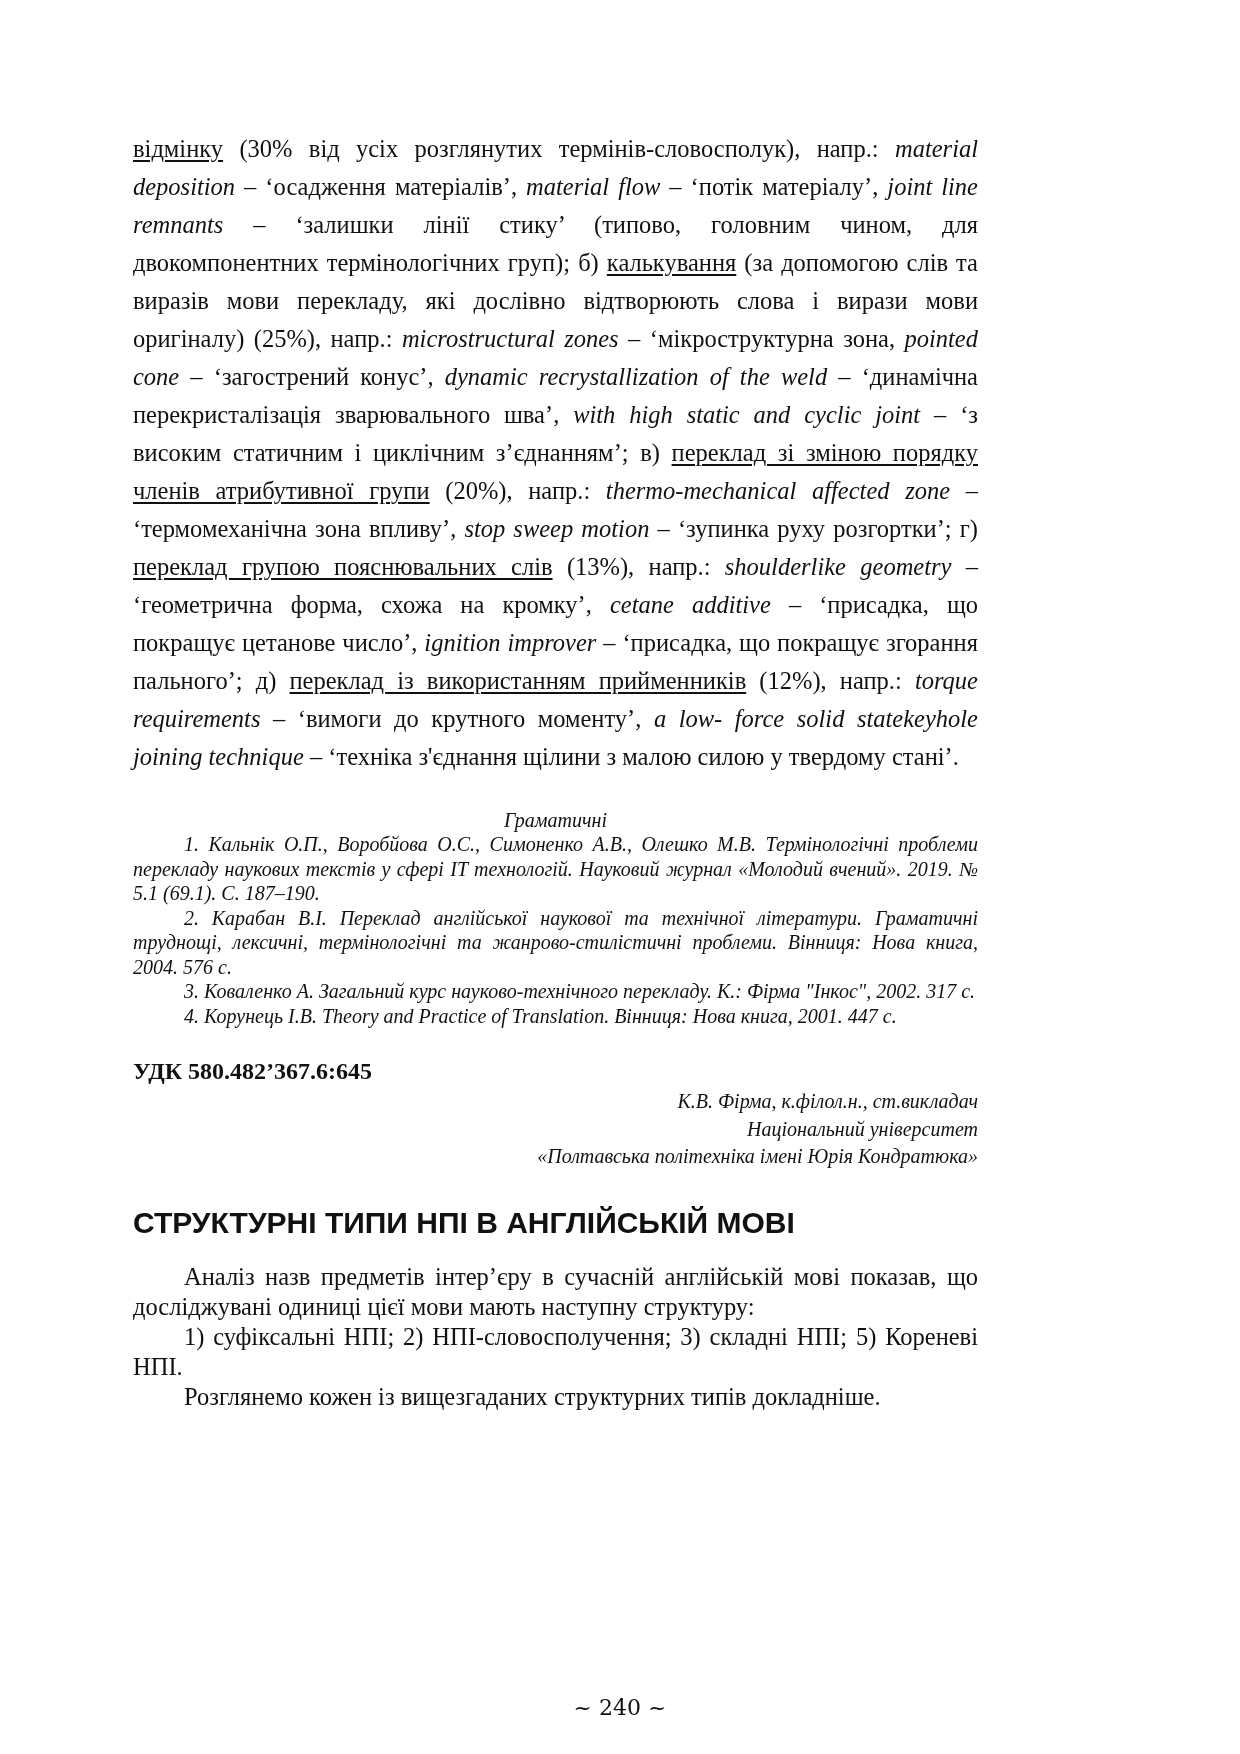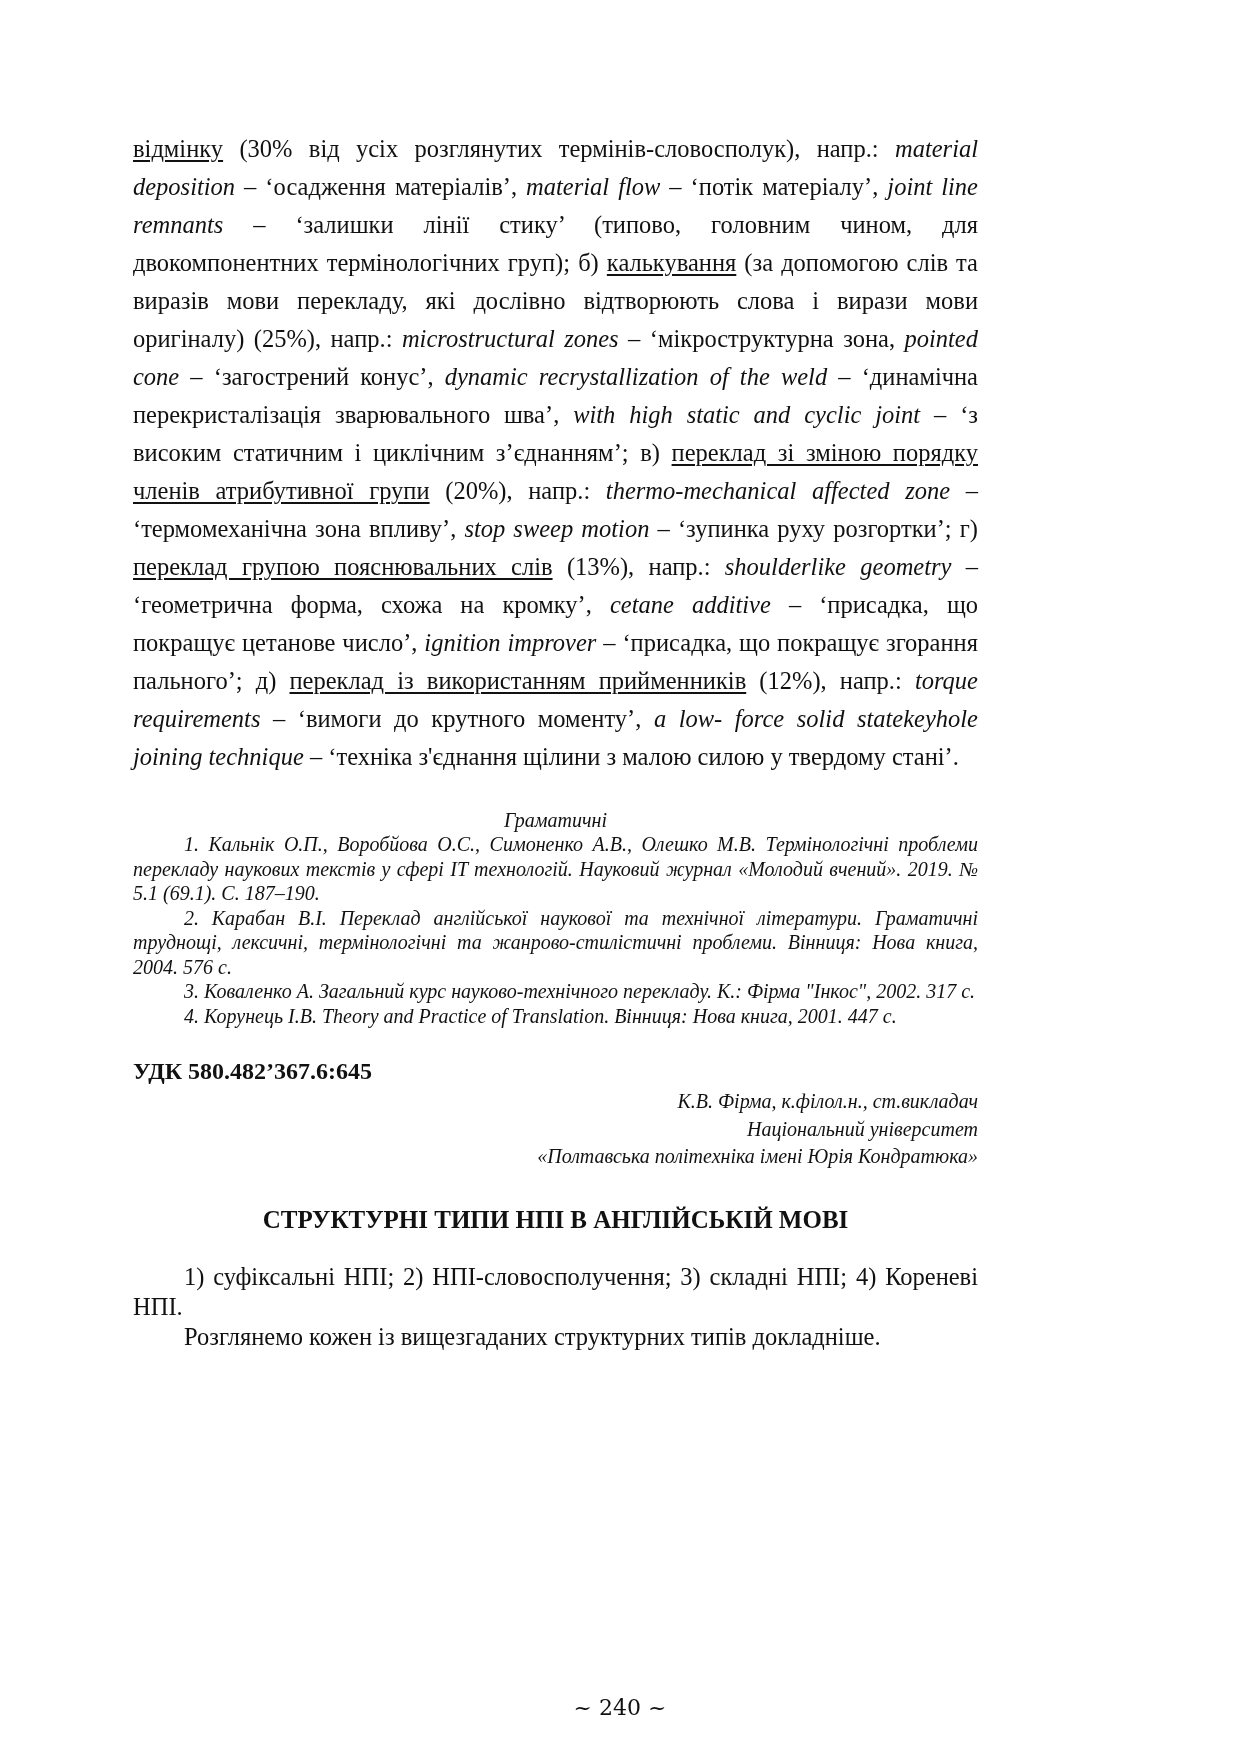--- a/index.html
+++ b/index.html
@@ -7,21 +7,21 @@
   .page { position: absolute; left: 133px; top: 130px; width: 845px; font-family: "Liberation Serif", serif; }
   .body-text { font-size: 24.5px; line-height: 38px; text-align: justify; margin: 0; }
   .body-text i { font-style: italic; }
   .u { text-decoration: underline; text-underline-offset: 3px; text-decoration-thickness: 1.5px; }
   .lit-title { font-size: 20px; font-style: italic; text-align: center; margin: 32px 0 0 0; line-height: 24px; }
   .refs { font-size: 20px; font-style: italic; line-height: 24.5px; text-align: justify; margin: 0; }
   .refs p { margin: 0; text-indent: 51px; }
   .udk { position: absolute; left: 133px; top: 1058px; font-family: "Liberation Serif", serif; font-weight: bold; font-size: 24px; }
   .authors { position: absolute; right: 262px; top: 1088px; font-family: "Liberation Serif", serif; font-style: italic; font-size: 20px; line-height: 27.5px; text-align: right; }
   .authors div { white-space: nowrap; }
-  .title { position: absolute; left: 133px; width: 845px; top: 1206px; font-family: Liberation Serif, serif; font-weight: bold; font-size: 25px; text-align: center; letter-spacing: 0px; }
+  .title { position: absolute; left: 133px; width: 845px; top: 1206px; font-family: Liberation Sans, sans-serif; font-weight: bold; font-size: 30px; text-align: left; letter-spacing: 0px; }
   .section2 { position: absolute; left: 133px; width: 845px; top: 1262px; font-family: "Liberation Serif", serif; font-size: 24.5px; line-height: 30px; text-align: justify; }
   .section2 p { margin: 0; text-indent: 51px; }
   .pagenum { position: absolute; left: 0; width: 1240px; top: 1695px; text-align: center; font-family: "DejaVu Serif", serif; font-size: 22px; }
 </style>
 </head>
 <body>
 
 <div class="page">
   <p class="body-text">
     <span class="u">відмінку</span><span> (30% від усіх розглянутих термінів-словосполук), напр.: </span><i>material deposition</i><span> – ‘осадження матеріалів’, </span><i>material flow</i><span> – ‘потік матеріалу’, </span><i>joint line remnants</i><span> – ‘залишки лінії стику’ (типово, головним чином, для двокомпонентних термінологічних груп); б) </span><span class="u">калькування</span><span> (за допомогою слів та виразів мови перекладу, які дослівно відтворюють слова і вирази мови оригіналу) (25%), напр.: </span><i>microstructural zones</i><span> – ‘мікроструктурна зона, </span><i>pointed cone</i><span> – ‘загострений конус’, </span><i>dynamic recrystallization of the weld</i><span> – ‘динамічна перекристалізація зварювального шва’, </span><i>with high static and cyclic joint</i><span> – ‘з високим статичним і циклічним з’єднанням’; в) </span><span class="u">переклад зі зміною порядку членів атрибутивної групи</span><span> (20%), напр.: </span><i>thermo-mechanical affected zone</i><span> – ‘термомеханічна зона впливу’, </span><i>stop sweep motion</i><span> – ‘зупинка руху розгортки’; г) </span><span class="u">переклад групою пояснювальних слів</span><span> (13%), напр.: </span><i>shoulderlike geometry</i><span> – ‘геометрична форма, схожа на кромку’, </span><i>cetane additive</i><span> – ‘присадка, що покращує цетанове число’, </span><i>ignition improver</i><span> – ‘присадка, що покращує згорання пального’; д) </span><span class="u">переклад із використанням прийменників</span><span> (12%), напр.: </span><i>torque requirements</i><span> – ‘вимоги до крутного моменту’, </span><i>a low- force solid statekeyhole joining technique</i><span> – ‘техніка з'єднання щілини з малою силою у твердому стані’.</span>
@@ -40,17 +40,18 @@
 
 <div class="authors">
   <div>К.В. Фірма, к.філол.н., ст.викладач</div>
   <div>Національний університет</div>
   <div>«Полтавська політехніка імені Юрія Кондратюка»</div>
 </div>
 
 <div class="title">СТРУКТУРНІ ТИПИ НПІ В АНГЛІЙСЬКІЙ МОВІ</div>
 
 <div class="section2">
-  <p>1) суфіксальні НПІ; 2) НПІ-словосполучення; 3) складні НПІ; 4) Кореневі НПІ.</p>
+  <p>Аналіз назв предметів інтер’єру в сучасній англійській мові показав, що досліджувані одиниці цієї мови мають наступну структуру:</p>
+  <p>1) суфіксальні НПІ; 2) НПІ-словосполучення; 3) складні НПІ; 5) Кореневі НПІ.</p>
   <p>Розглянемо кожен із вищезгаданих структурних типів докладніше.</p>
 </div>
 
 <div class="pagenum">~ 240 ~</div>
 
 </body></html>

